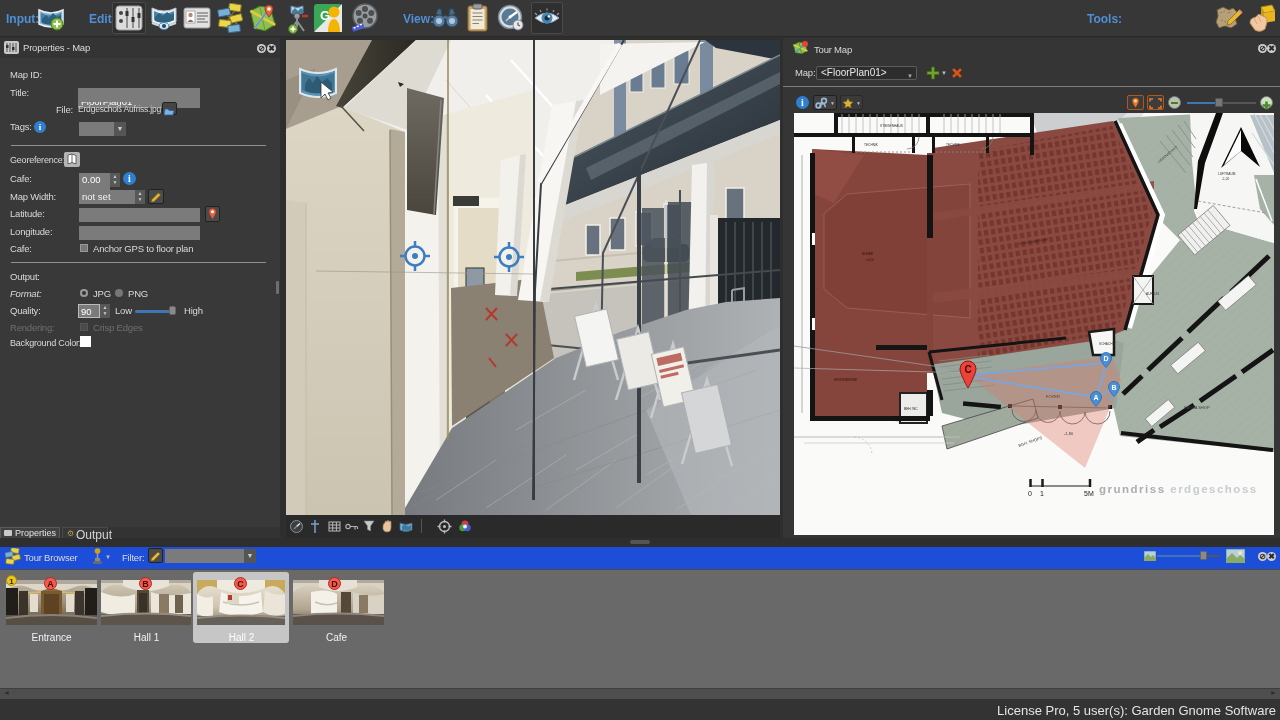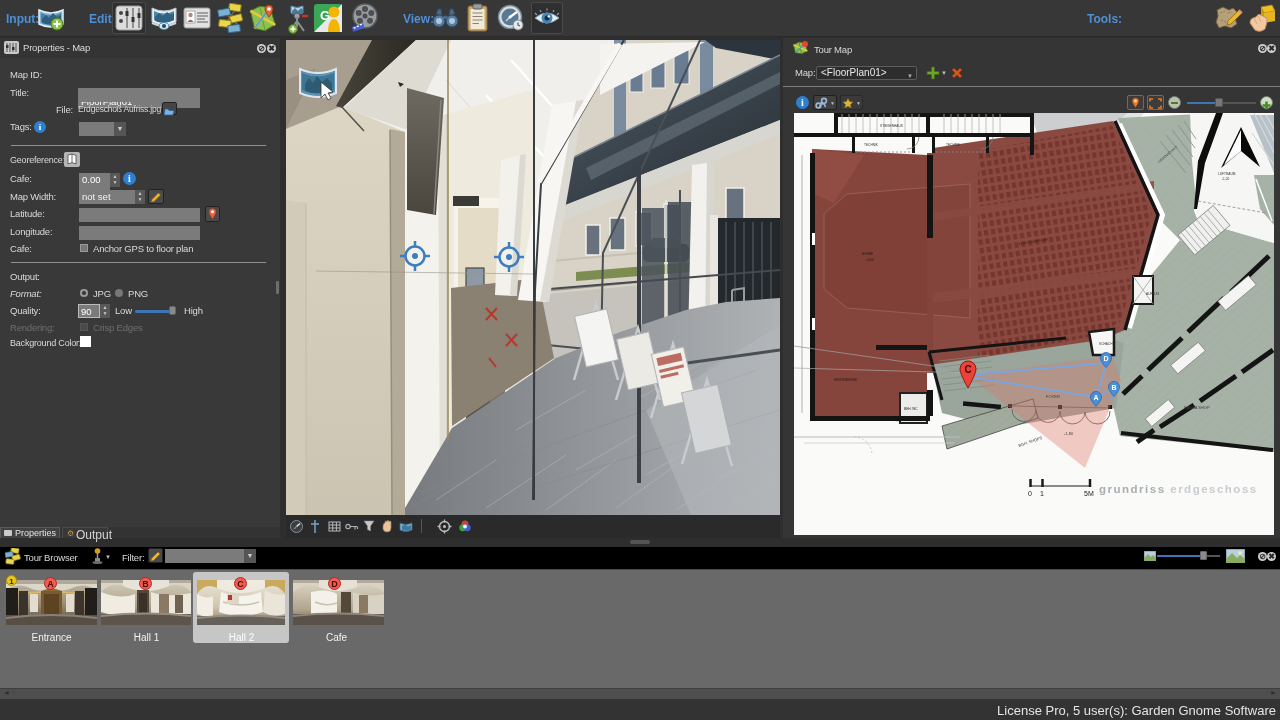--- a/index.html
+++ b/index.html
@@ -834,21 +834,21 @@
       <text x="225" y="132" transform="rotate(-9 225 132)">ZUSCHAUERRAUM</text>
       <text x="40" y="268">HINTERBÜHNE</text>
       <text x="110" y="297">BEH. WC</text>
     </g>
   </svg>
   </div>
 </div>
 
 <div class="abs" style="left:630px;top:540px;width:20px;height:4px;background:#555;border-radius:2px;"></div>
 
-<div class="abs" id="browser" style="left:0;top:547px;width:1280px;height:152px;background:#000000;">
+<div class="abs" id="browser" style="left:0;top:547px;width:1280px;height:152px;background:#1d4ed8;">
   <svg class="abs" style="left:5px;top:1px;" width="17" height="17" viewBox="0 0 17 17">
     <rect x="6" y="0" width="8" height="5" rx="1" fill="#e8d44a" stroke="#8a7a1a" stroke-width=".7" transform="rotate(8 10 2)"></rect>
     <rect x="0" y="4" width="8" height="5" rx="1" fill="#7ab0d4" stroke="#3a6a8a" stroke-width=".7" transform="rotate(-10 4 6)"></rect>
     <rect x="7" y="7" width="8" height="5" rx="1" fill="#e8d44a" stroke="#8a7a1a" stroke-width=".7" transform="rotate(-14 11 9)"></rect>
     <rect x="1" y="11" width="8" height="5" rx="1" fill="#ead74e" stroke="#8a7a1a" stroke-width=".7" transform="rotate(6 5 13)"></rect>
   </svg>
   <span class="abs lbl" style="left:24px;top:5px;">Tour Browser</span>
   <svg class="abs" style="left:91px;top:1px;" width="13" height="16" viewBox="0 0 13 16">
     <rect x="4" y="10" width="5" height="4" fill="#8a8a8a"></rect>
     <ellipse cx="6.5" cy="14.5" rx="5" ry="1.5" fill="#6a6a6a"></ellipse>

